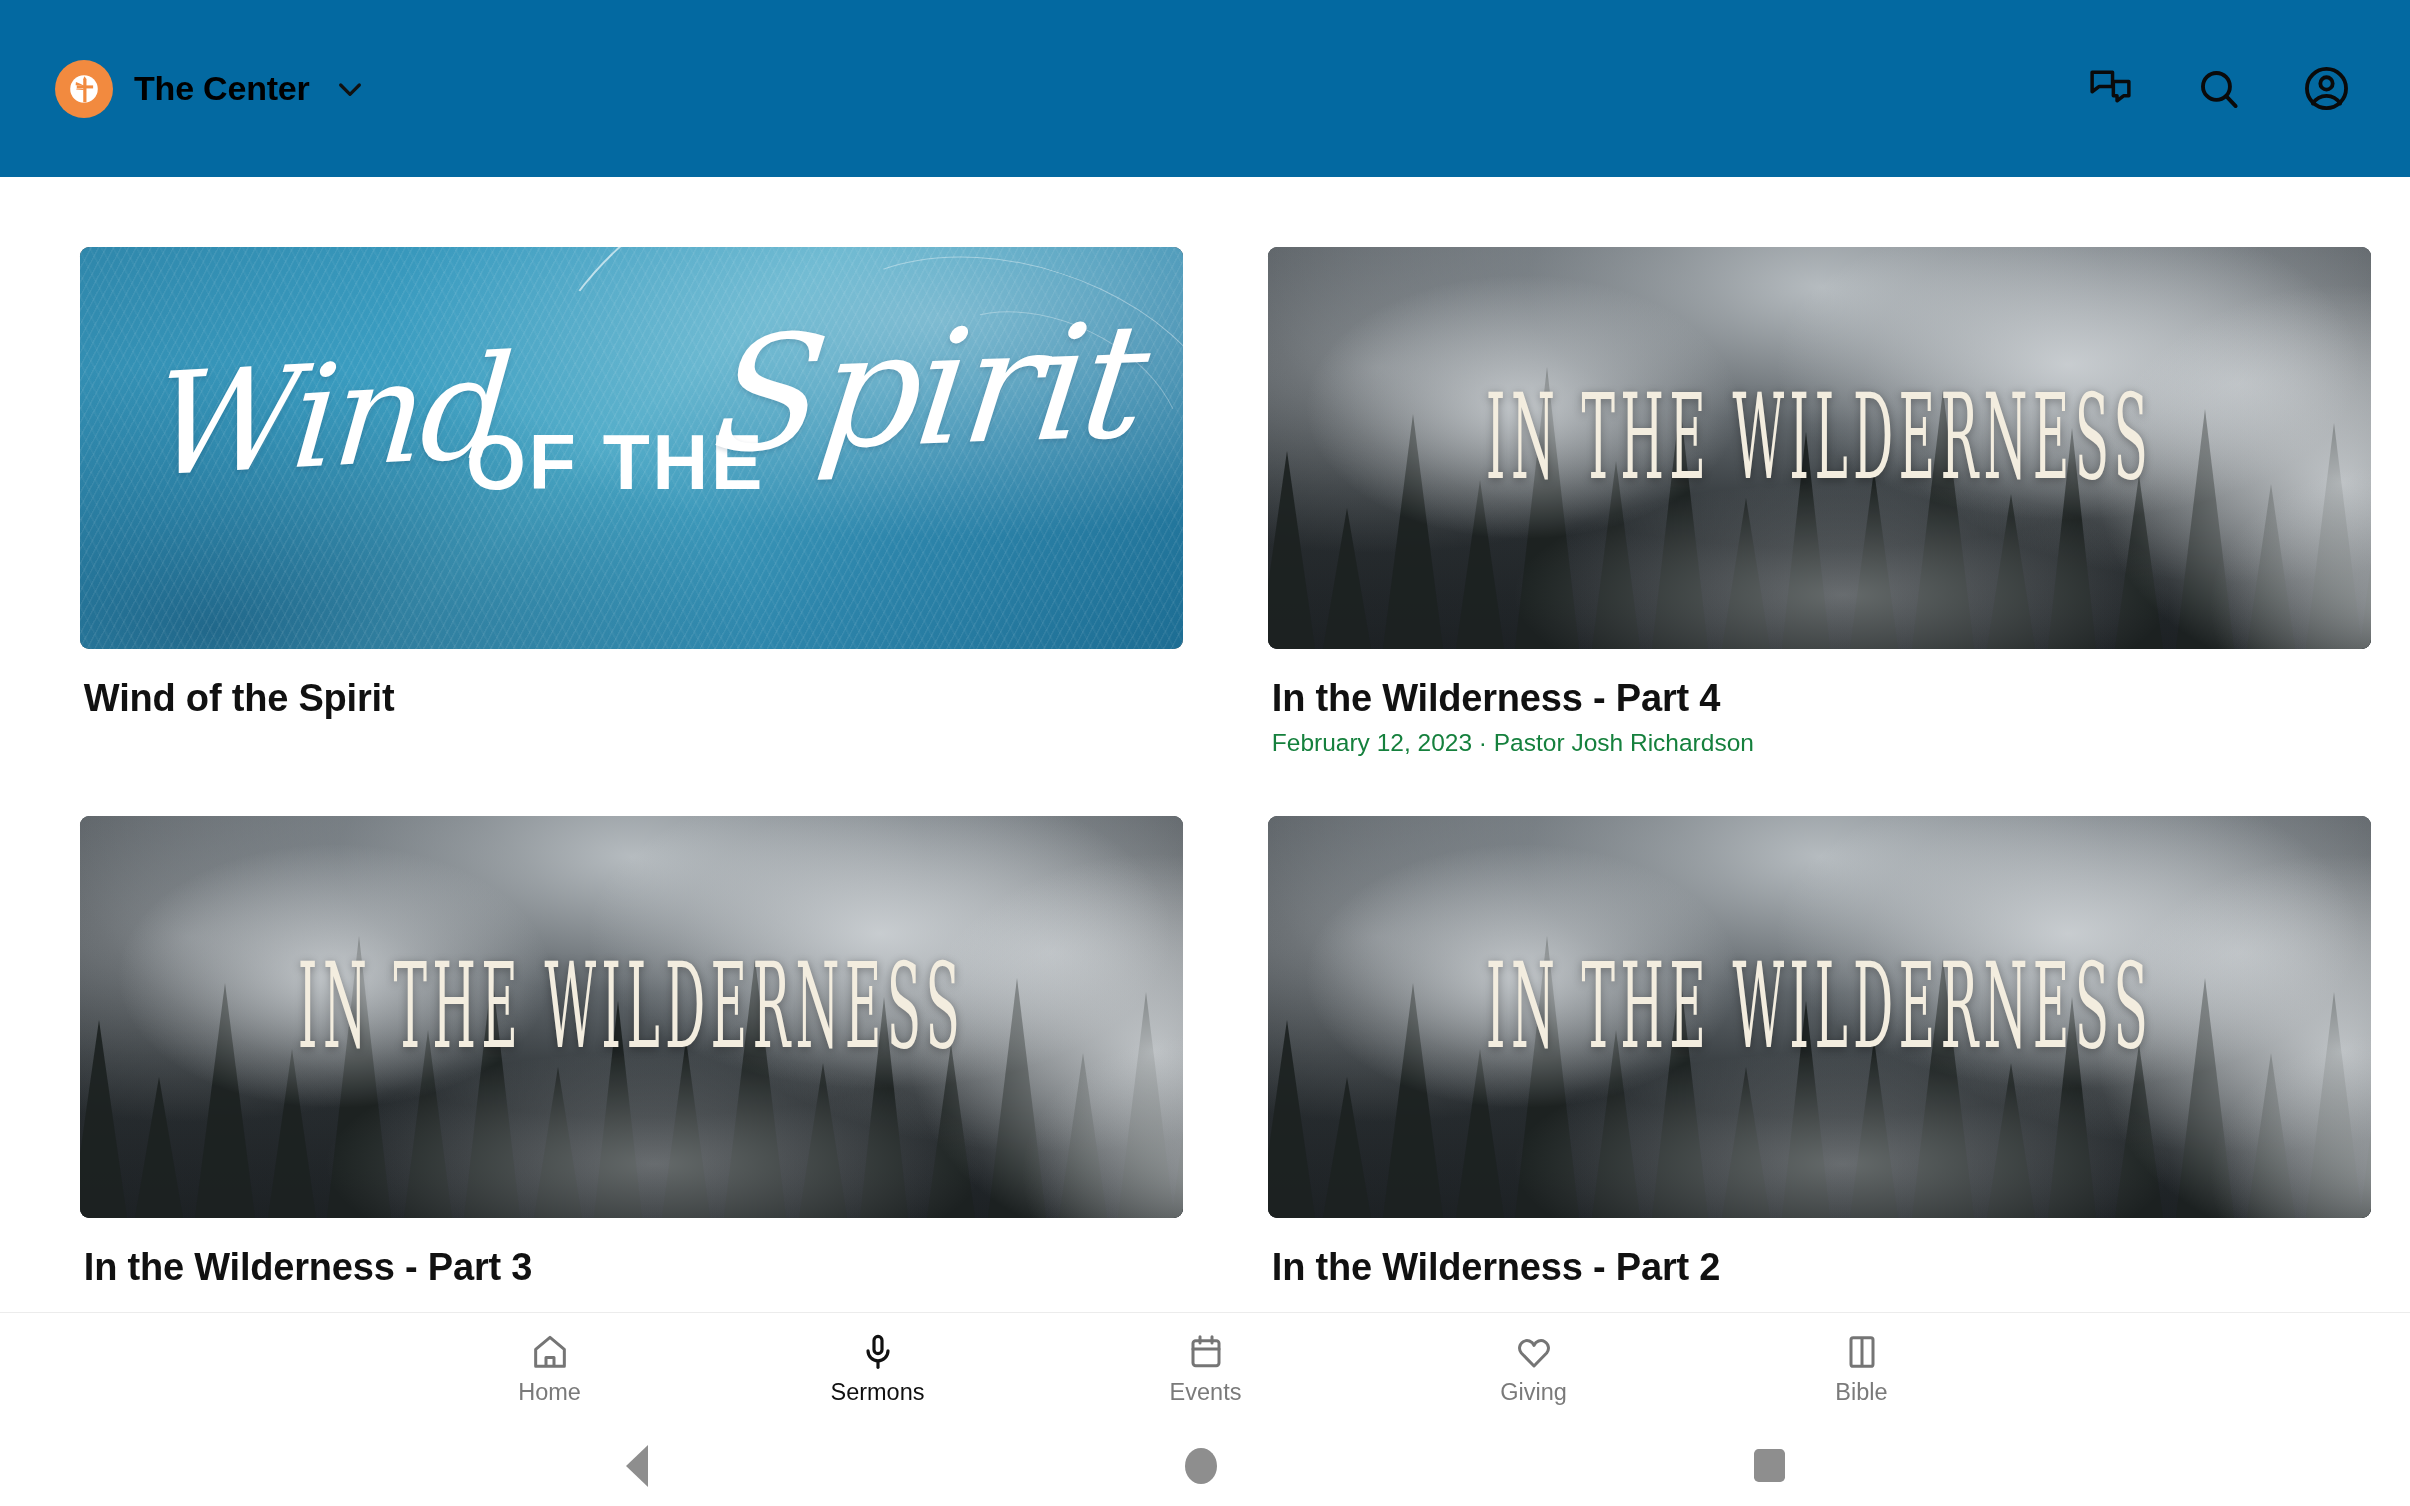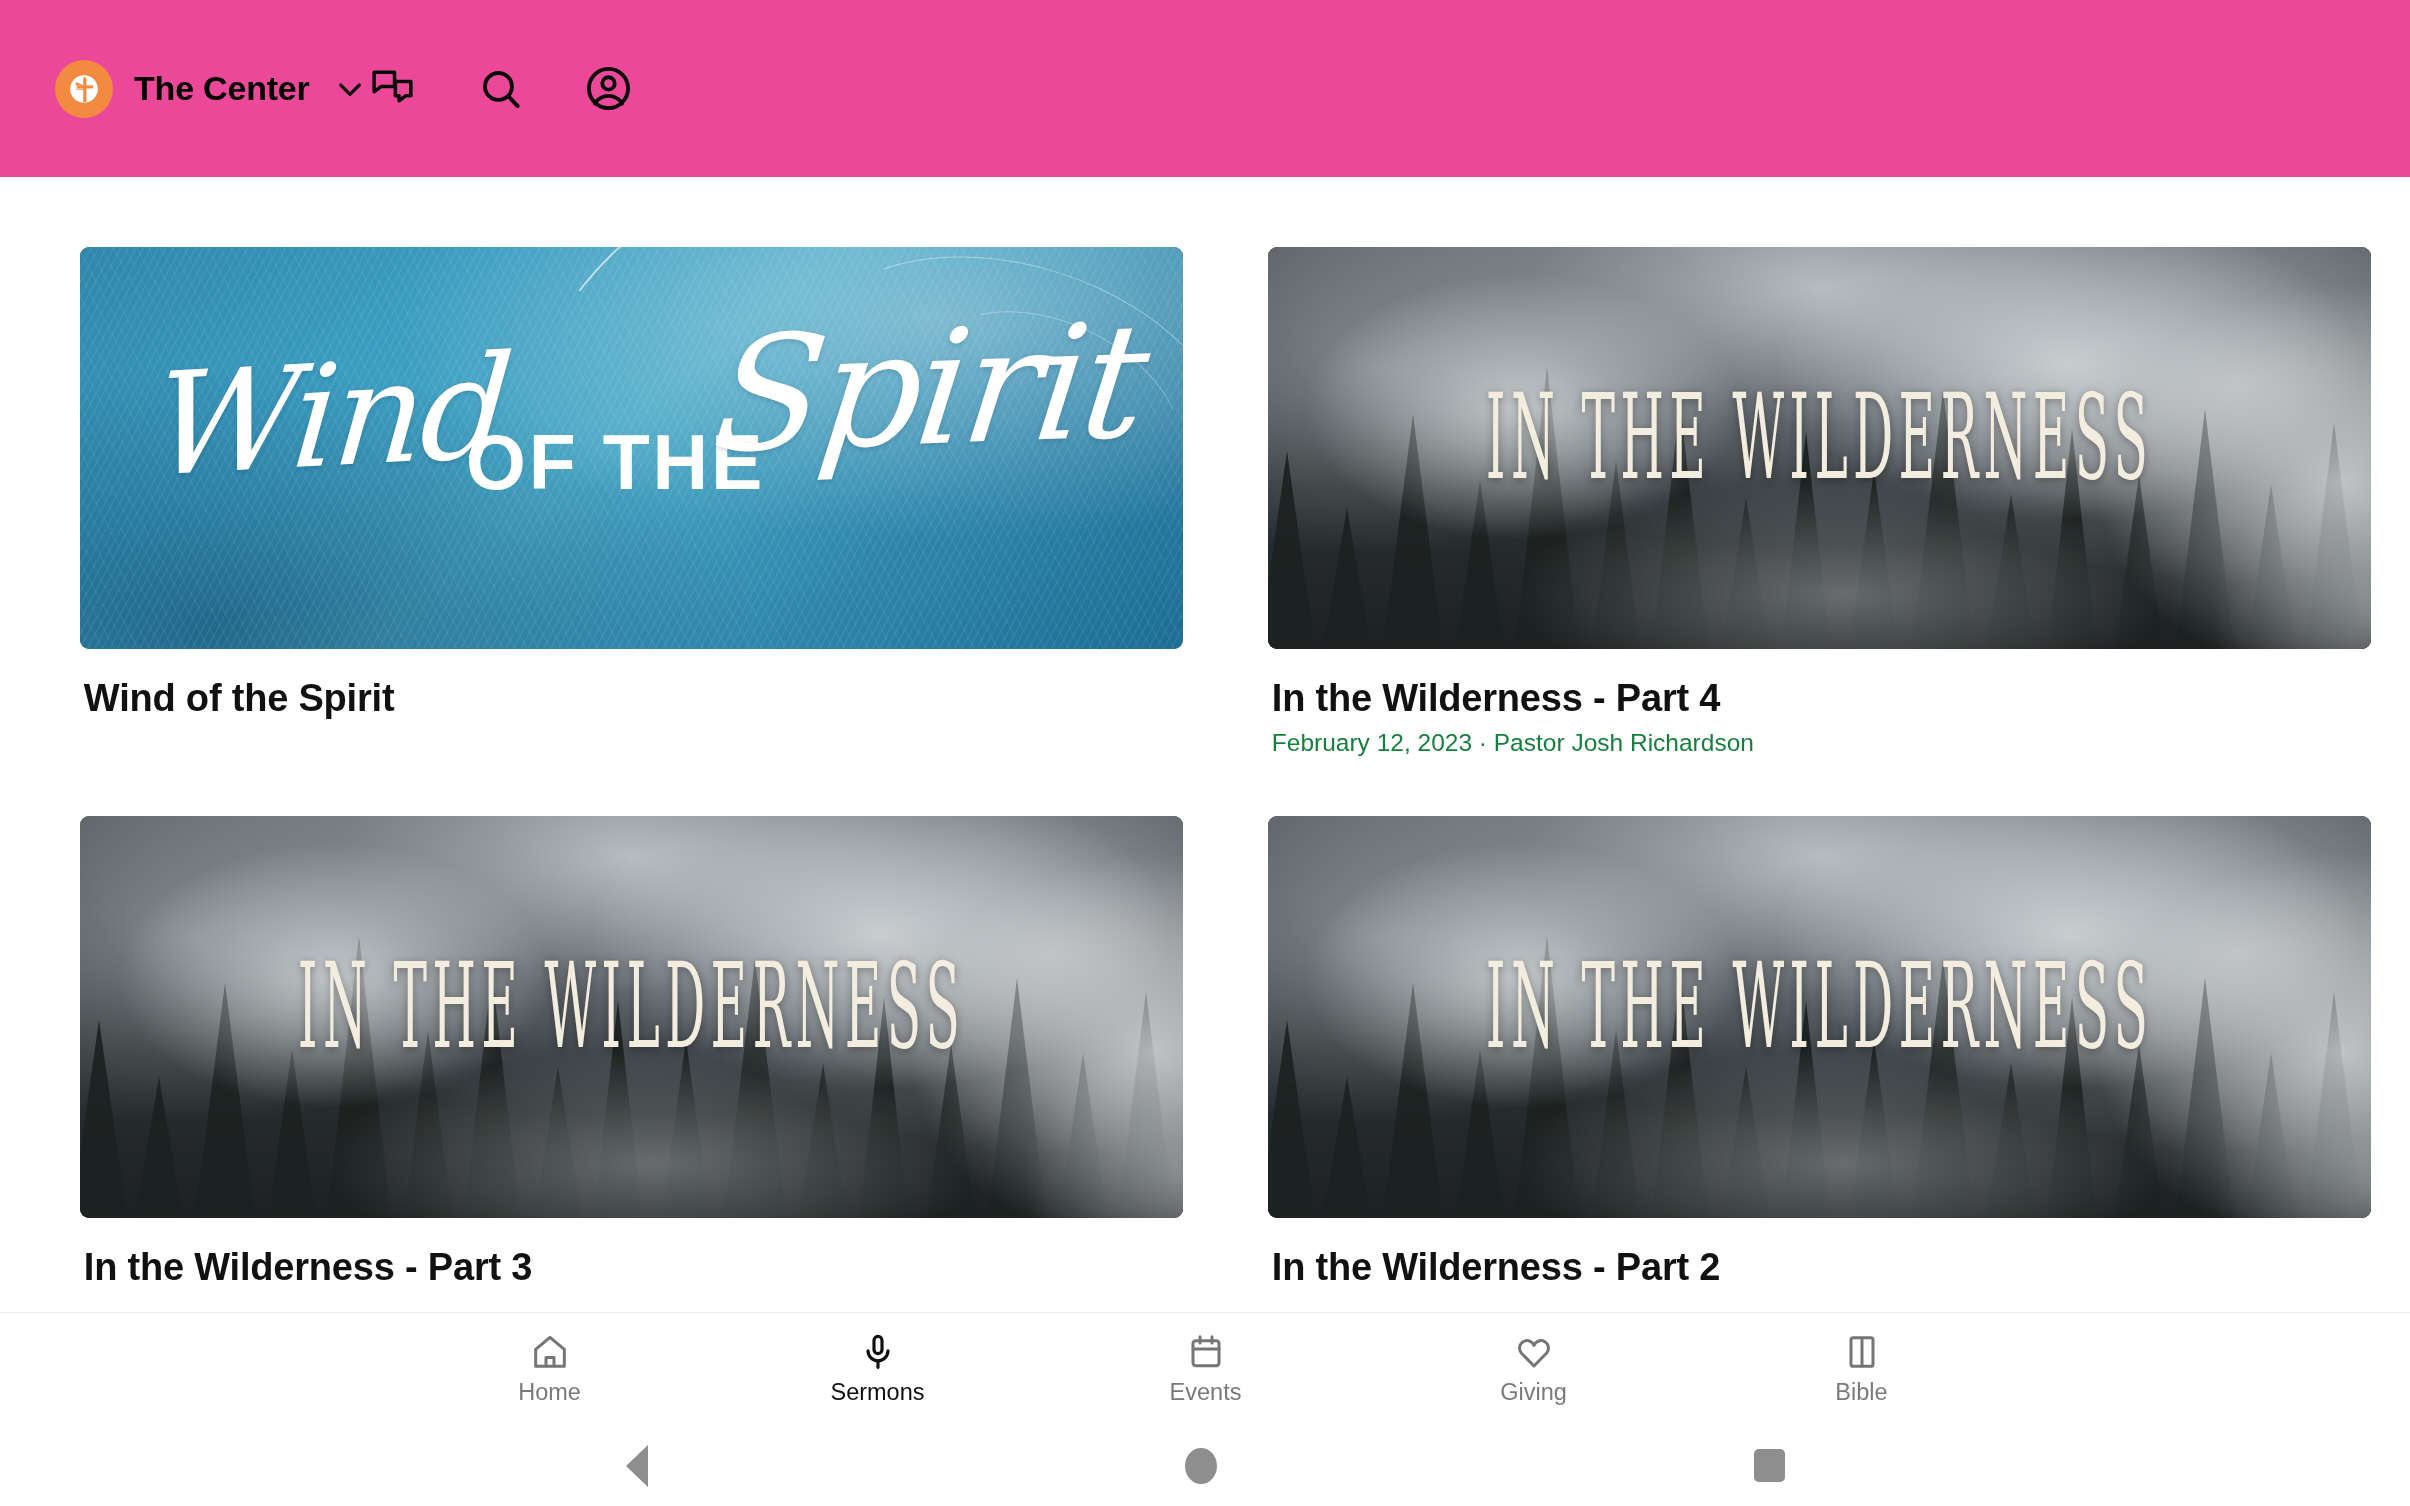--- a/index.html
+++ b/index.html
@@ -18,24 +18,24 @@
     height: 1507px;
     background: #ffffff;
   }
 
   
   .appbar {
     position: absolute;
     top: 0; left: 0;
     width: 2411px;
     height: 177px;
-    background: #ec4899;
-    display: flex;
-    align-items: center;
-    justify-content: flex-start;
+    background: #0369a1;
+    display: flex;
+    align-items: center;
+    justify-content: space-between;
     padding: 0 58px 0 55px;
   }
 
   .brand {
     display: flex;
     align-items: center;
     gap: 21px;
   }
 
   .logo-circle {

